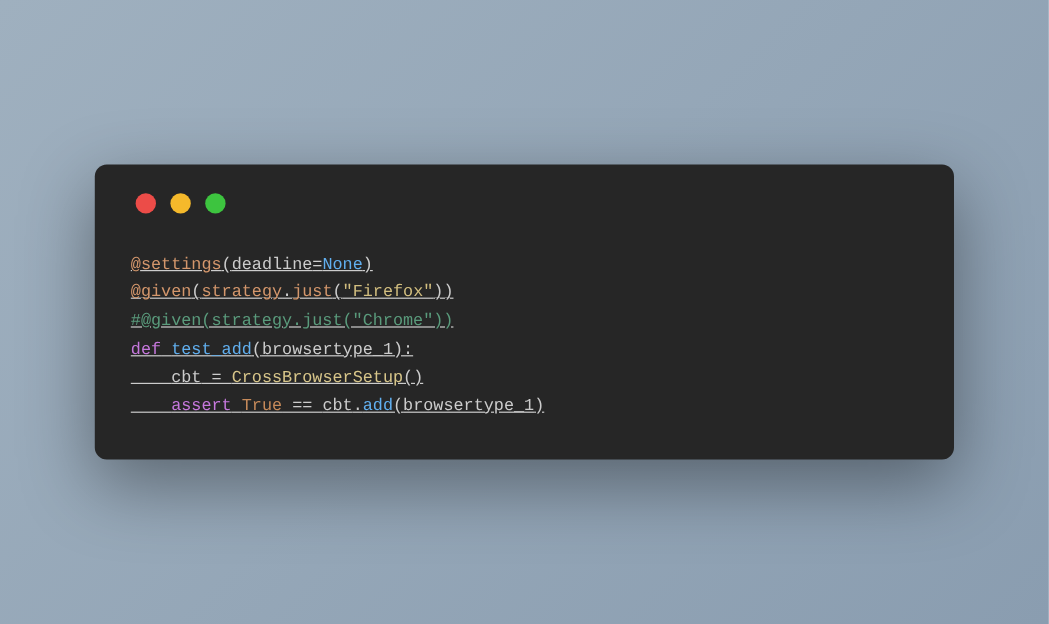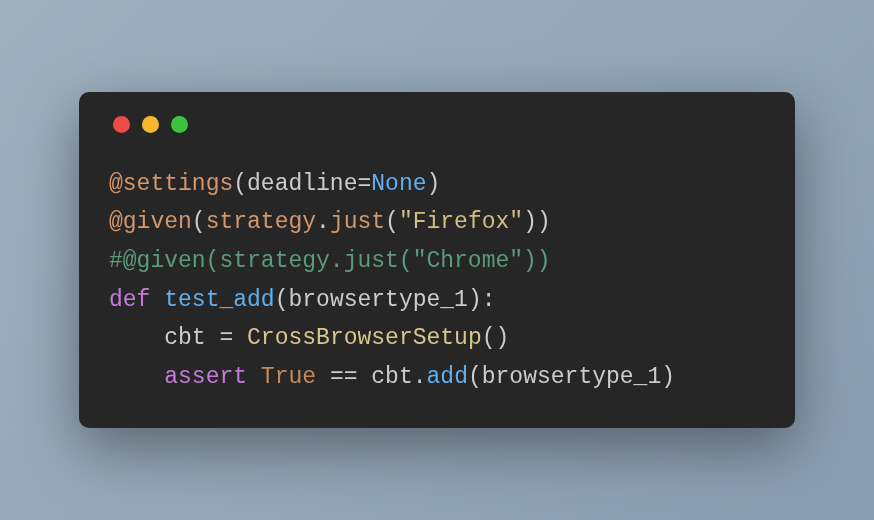--- a/index.html
+++ b/index.html
@@ -31,24 +31,25 @@
     }
     .dot {
       width: 17px;
       height: 17px;
       border-radius: 50%;
     }
     .dot-red { background: #ec4c48; }
     .dot-yellow { background: #f5b92b; }
     .dot-green { background: #3dc43f; }
     .code {
-      font-size: 23px;
+      font-size: 14px;
       line-height: 1.68;
       white-space: pre;
       color: #cccccc;
+      text-decoration: underline;
     }
     .tok-decorator { color: #d4976c; }
     .tok-punct { color: #cccccc; }
     .tok-param { color: #cccccc; }
     .tok-equals { color: #cccccc; }
     .tok-none { color: #61afef; }
     .tok-attr { color: #d4976c; }
     .tok-string { color: #d2be7f; }
     .tok-comment { color: #5a9b7c; }
     .tok-keyword { color: #c678dd; }

